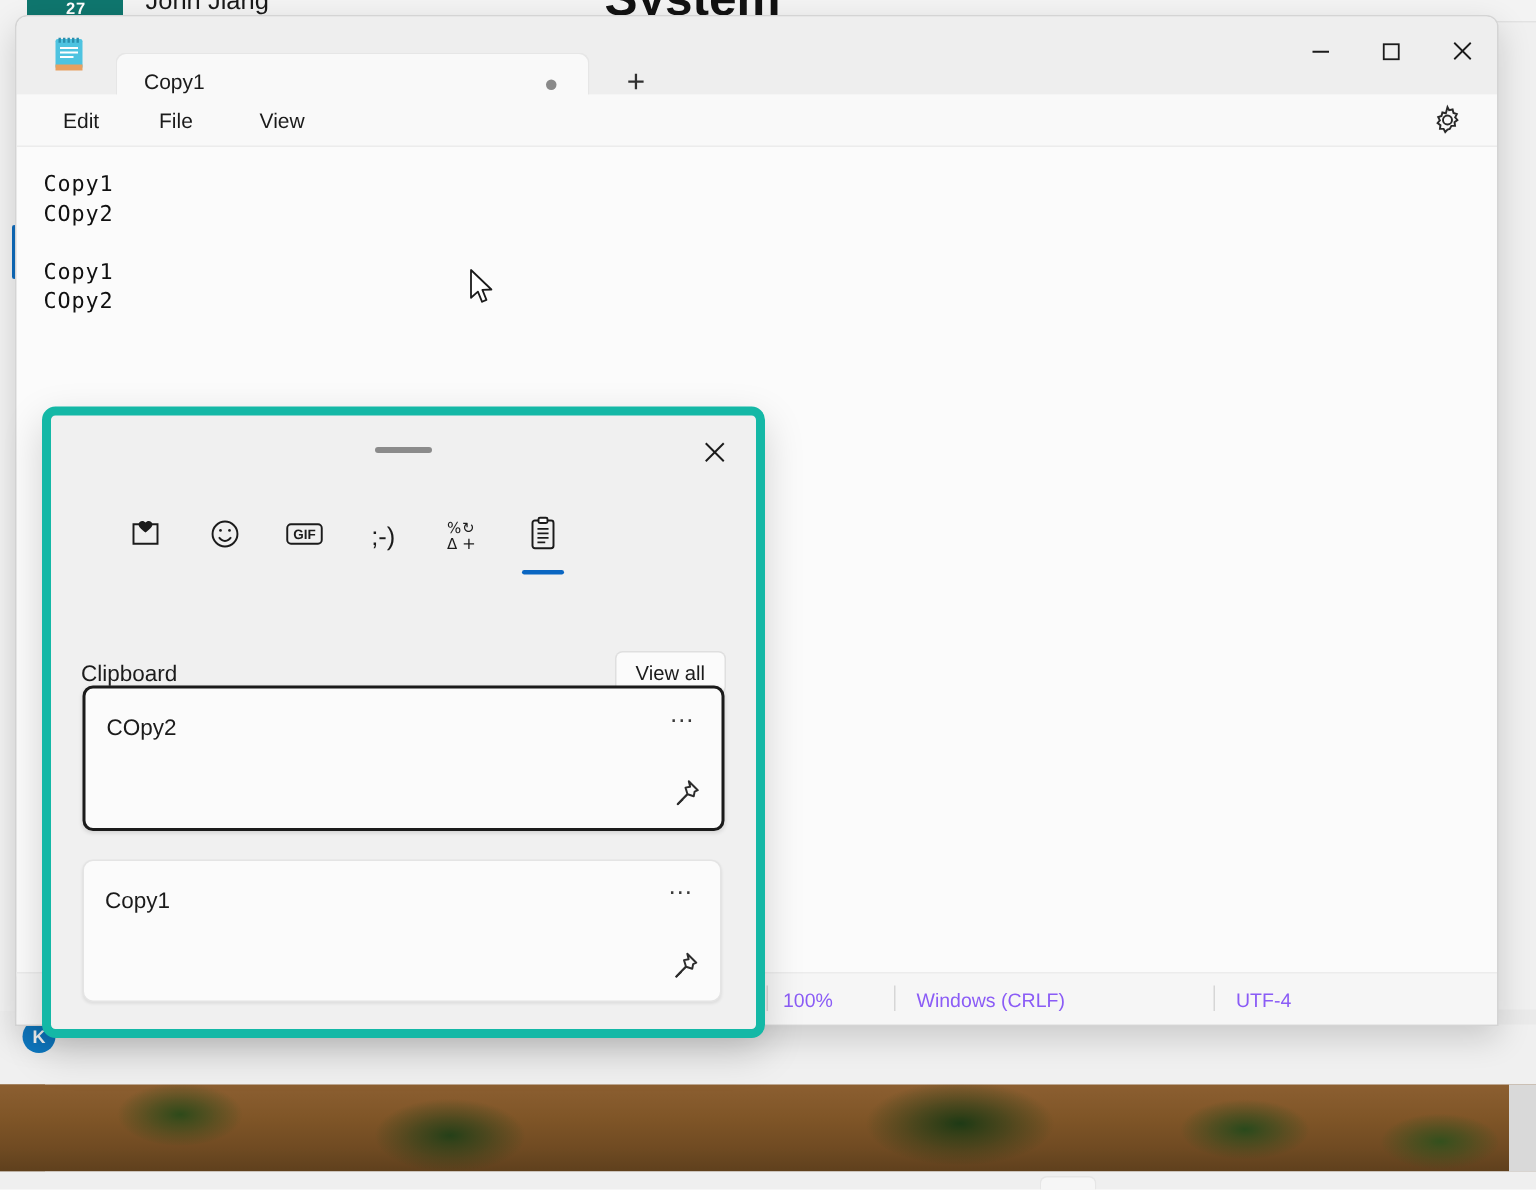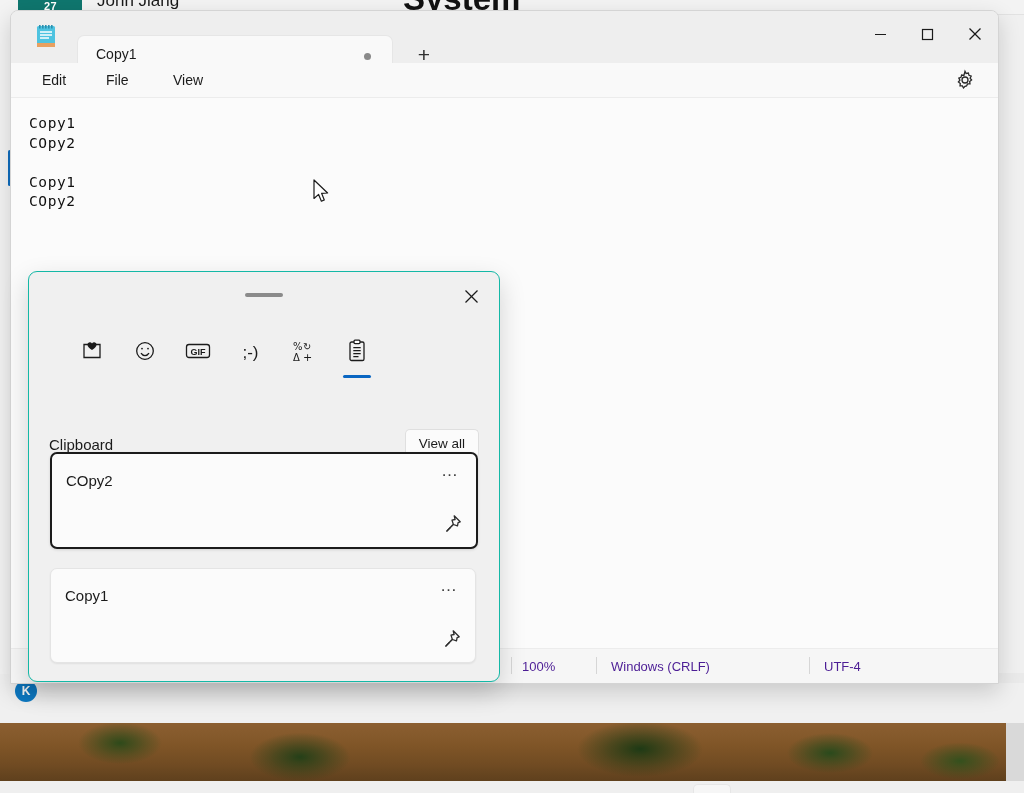--- a/index.html
+++ b/index.html
@@ -263,36 +263,36 @@
     left: 0; bottom: 0;
     width: 987px; height: 34px;
     background: #f6f6f6;
     border-top: 1px solid #ececec;
     display: flex;
     align-items: center;
   }
   .np-status-cell {
     position: absolute;
     font-size: 13px;
-    color: #4c1d95;
+    color: #8b5cf6;
   }
   .np-status-div {
     position: absolute;
     top: 8px;
     width: 1px; height: 17px;
     background: #d6d6d6;
   }
 
   
   .flyout {
     position: absolute;
     left: 28px; top: 271px;
     width: 470px; height: 409px;
     background: #f0f0f0;
-    border: 1px solid #14b8a6;
+    border: 6px solid #14b8a6;
     border-radius: 9px;
     box-shadow: 0 10px 26px rgba(0,0,0,0.17);
     overflow: hidden;
   }
   .fly-grabber {
     position: absolute;
     left: 50%; top: 21px;
     transform: translateX(-50%);
     width: 38px; height: 4px;
     border-radius: 2px;

